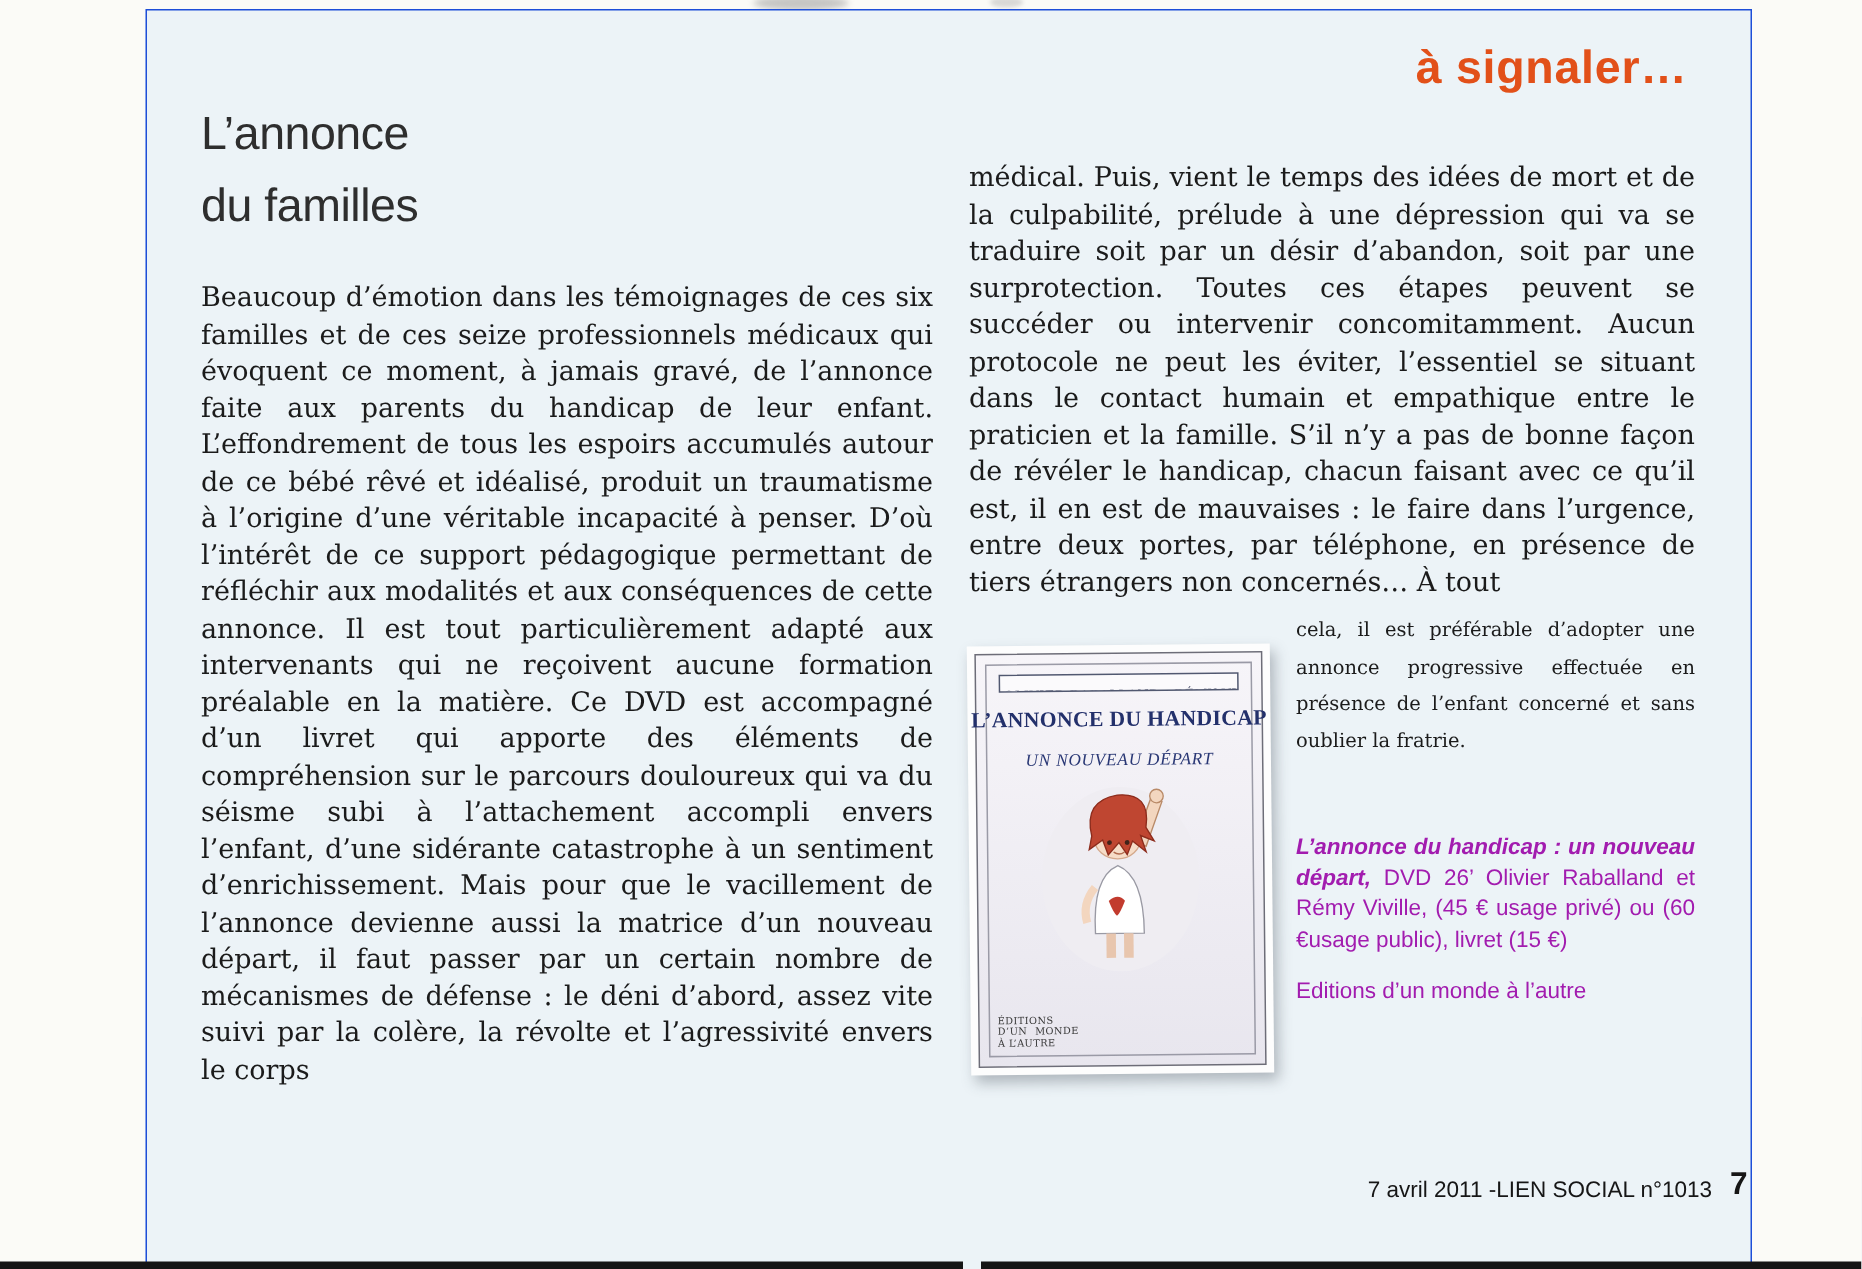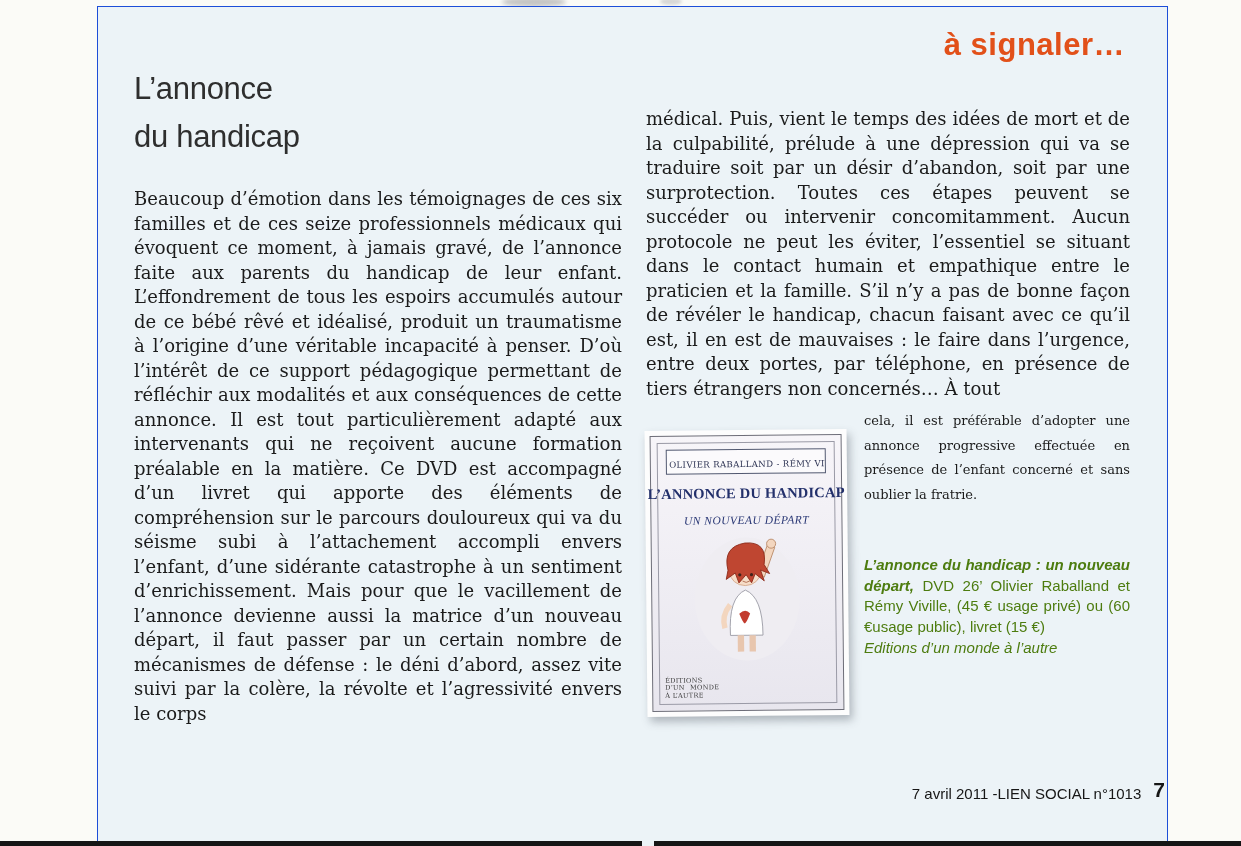--- a/index.html
+++ b/index.html
@@ -86,35 +86,35 @@
     margin-top:2px;font-family:"Liberation Serif",serif;font-style:italic;
     font-size:11.5px;color:#2a3875;text-align:left;letter-spacing:.5px;
   }
   .dvd-art{margin-top:2px;}
   .dvd-genre{
     margin-top:1px;border:1px solid #2a3560;color:#23306b;
     font-family:"Liberation Serif",serif;font-weight:700;
     font-size:10.5px;letter-spacing:2px;padding:2px 12px;background:#f5f3f8;white-space:nowrap;
   }
   .dvd-editions{
-    align-self:flex-start;margin-top:4px;width:54px;
+    align-self:flex-start;margin-top:16px;width:54px;
     font-size:6.5px;line-height:7.5px;color:#3a3a3a;letter-spacing:.3px;
   }
   .media-side{flex:1;margin-left:16px;min-width:0;}
   .wrap-text{
     font-family:"DejaVu Serif",serif;font-size:13px;line-height:24.5px;
     color:var(--ink,#1b1b1b);text-align:justify;hyphens:auto;-webkit-hyphens:auto;
   }
   .caption{
     margin-top:48px;
     font-family:"Liberation Sans",sans-serif;
-    font-size:15px;line-height:20.5px;color:#4d7c0f;
+    font-size:15px;line-height:20.5px;color:#a21caf;
   }
   .caption .lead{font-weight:700;font-style:italic;}
-  .caption .pub{margin-top:1px;font-style:italic;}
+  .caption .pub{margin-top:14px;}
   .footer{
     position:absolute;top:778px;right:76px;
     color:#161616;display:flex;align-items:flex-end;
     font-family:"Liberation Sans",sans-serif;font-size:15px;
   }
   .footer .journal{font-weight:400;}
   .footer .pageno{font-weight:700;font-size:21px;margin-left:12px;}
 </style>
 </head>
 <body>
@@ -123,21 +123,21 @@
 
   <div class="smudge-top"></div>
   <div class="smudge-top2"></div>
 
   <div class="panel">
 
     <div class="signal">à signaler…</div>
 
     <h1 class="article-title">
       <span>L’annonce</span><br>
-      <span>du handicap</span>
+      <span>du familles</span>
     </h1>
 
     <p class="col col-left">Beaucoup d’émotion dans les témoignages de ces six familles et de ces seize professionnels médicaux qui évoquent ce moment, à jamais gravé, de l’annonce faite aux parents du handicap de leur enfant. L’effondrement de tous les espoirs accumulés autour de ce bébé rêvé et idéalisé, produit un traumatisme à l’origine d’une véritable incapacité à penser. D’où l’intérêt de ce support pédagogique permettant de réfléchir aux modalités et aux conséquences de cette annonce. Il est tout particulièrement adapté aux intervenants qui ne reçoivent aucune formation préalable en la matière. Ce DVD est accompagné d’un livret qui apporte des éléments de compréhension sur le parcours douloureux qui va du séisme subi à l’attachement accompli envers l’enfant, d’une sidérante catastrophe à un sentiment d’enrichissement. Mais pour que le vacillement de l’annonce devienne aussi la matrice d’un nouveau départ, il faut passer par un certain nombre de mécanismes de défense : le déni d’abord, assez vite suivi par la colère, la révolte et l’agressivité envers le corps</p>
 
     <div class="col col-right">
       <p>médical. Puis, vient le temps des idées de mort et de la culpabilité, prélude à une dépression qui va se traduire soit par un désir d’abandon, soit par une surprotection. Toutes ces étapes peuvent se succéder ou intervenir concomitamment. Aucun protocole ne peut les éviter, l’essentiel se situant dans le contact humain et empathique entre le praticien et la famille. S’il n’y a pas de bonne façon de révéler le handicap, chacun faisant avec ce qu’il est, il en est de mauvaises : le faire dans l’urgence, entre deux portes, par téléphone, en présence de tiers étrangers non concernés… À tout</p>
 
       <div class="media-row">
 
         <div class="cover-photo">

